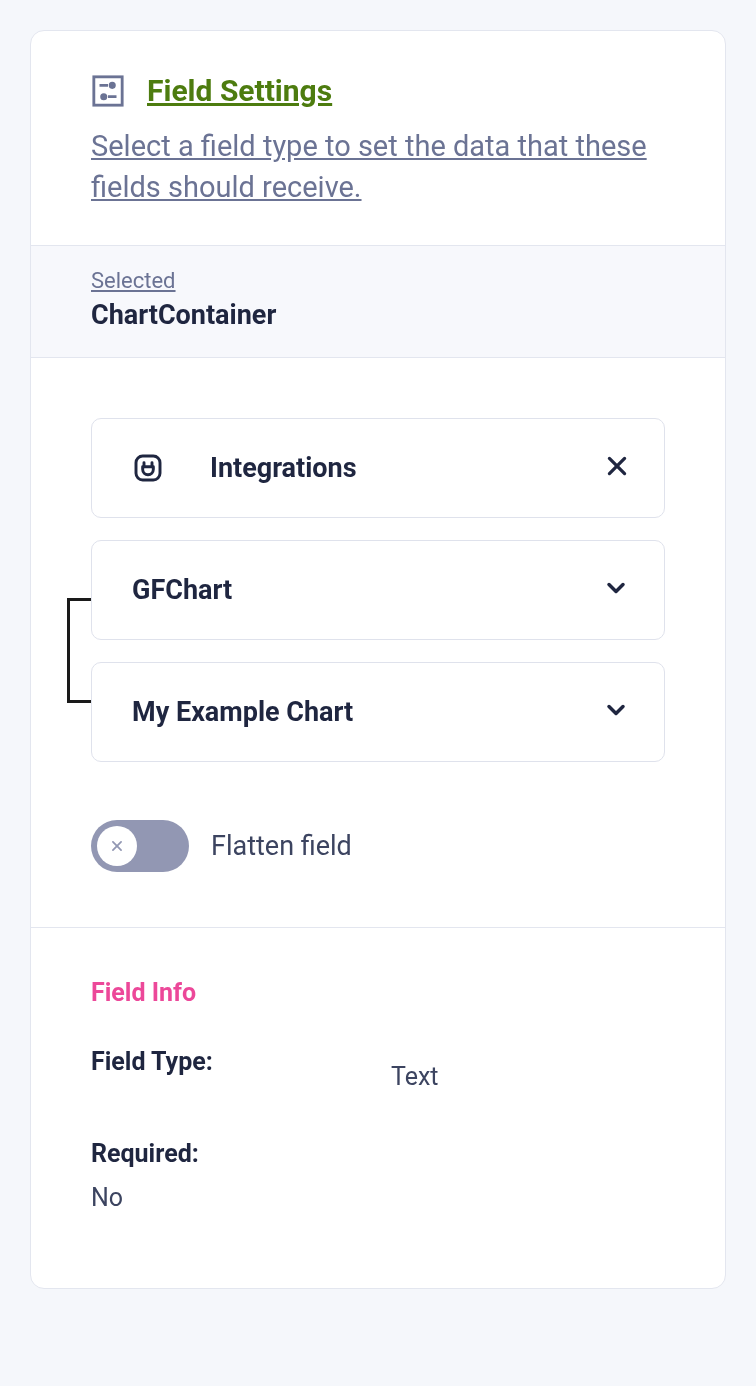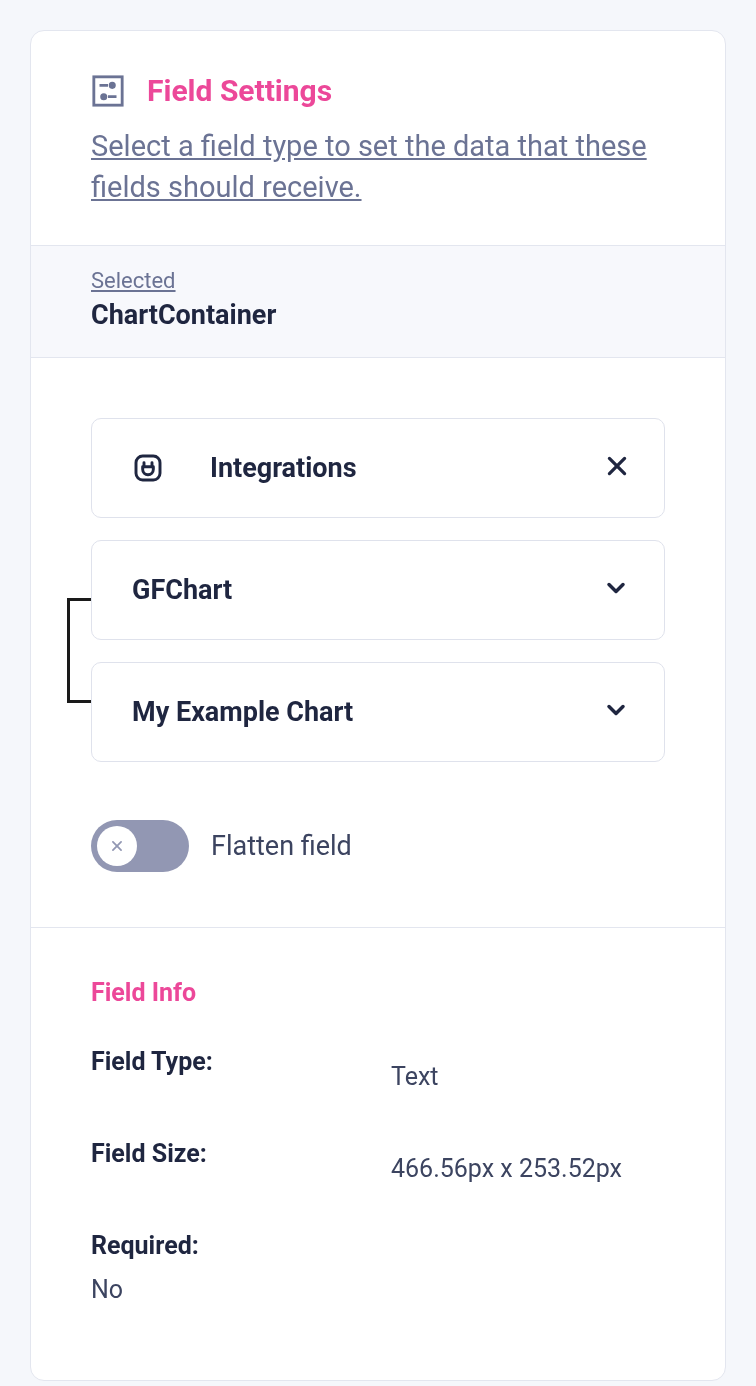--- a/index.html
+++ b/index.html
@@ -23,21 +23,22 @@
   .title-row {
     display: flex;
     align-items: center;
     gap: 22px;
     margin-bottom: 18px;
   }
   .title-row svg { flex: none; }
   .title-text {
     font-size: 30px;
     font-weight: 700;
-    color: #ec4899;
+    color: #4d7c0f;
+    text-decoration: underline;
   }
   .subtitle {
     font-size: 29px;
     line-height: 1.4;
     color: #6b7394;
     text-decoration: underline;
   }
   .selected-block {
     background: #f7f8fc;
     padding: 22px 60px 26px 60px;
@@ -225,22 +226,18 @@
   </div>
 
   <div class="info-block">
     <div class="info-title">Field Info</div>
 
     <div class="info-row">
       <div class="info-key">Field Type:</div>
       <div class="info-val">Text</div>
     </div>
     <div class="info-row">
-      <div class="info-key">Field Size:</div>
-      <div class="info-val">466.56px x 253.52px</div>
-    </div>
-    <div class="info-row">
       <div class="info-key">Required:</div>
       <div class="info-val">No</div>
     </div>
   </div>
 
 </div>
 
 </body></html>

